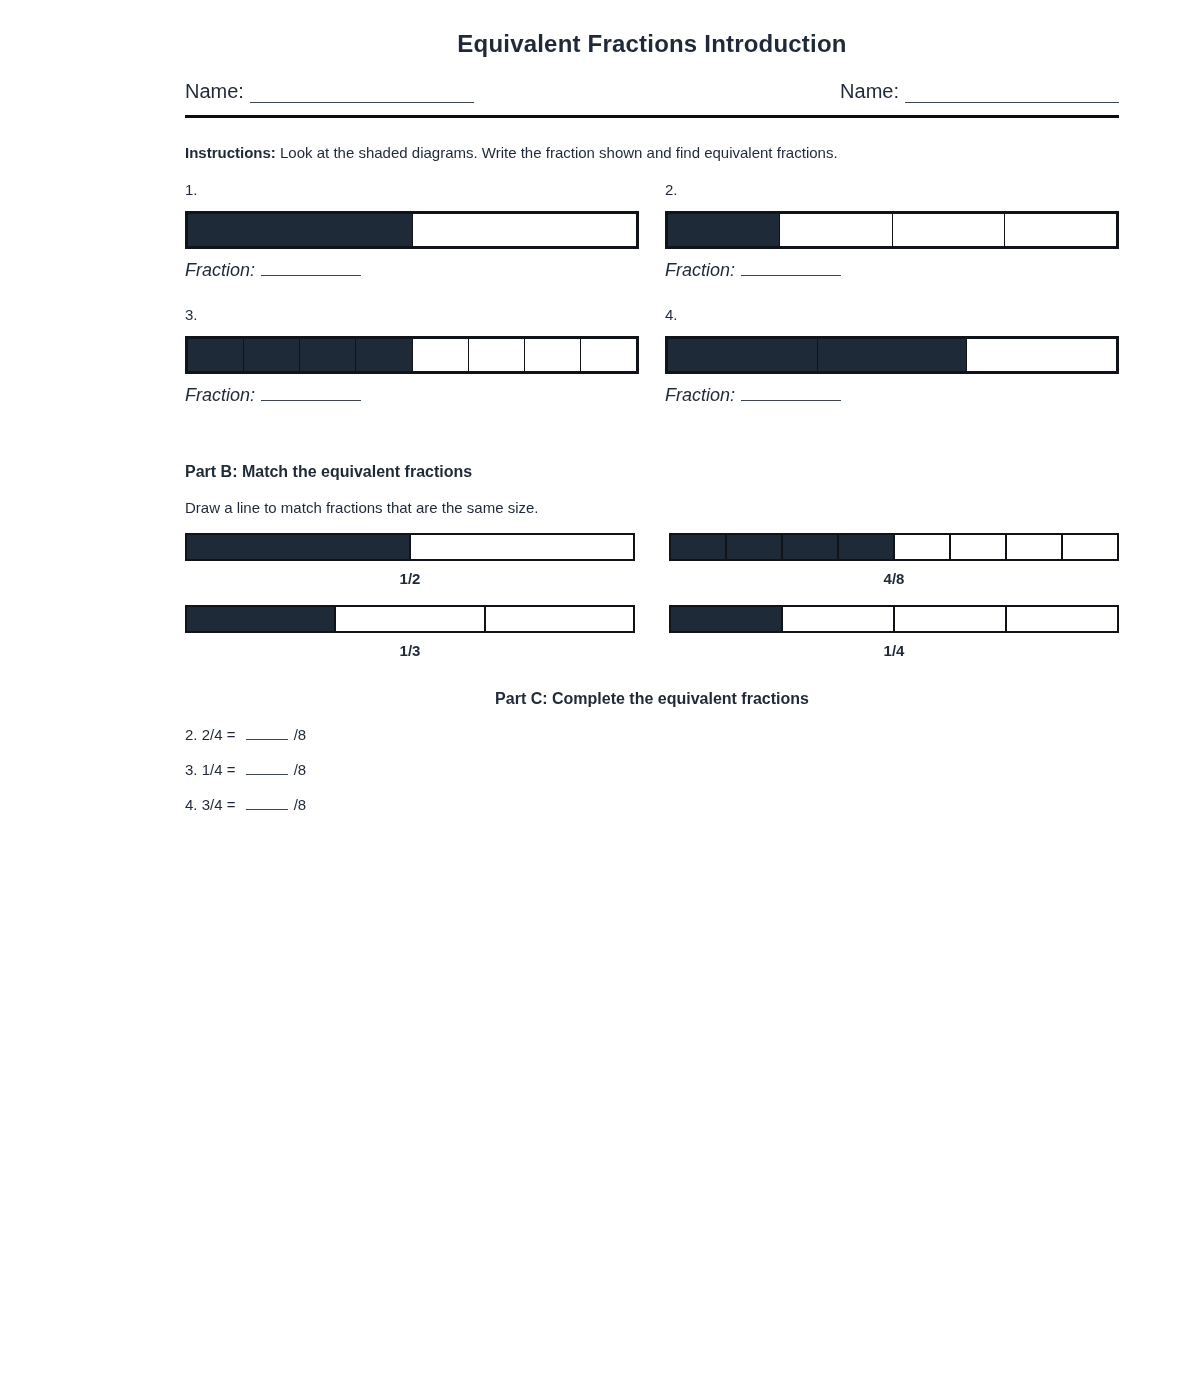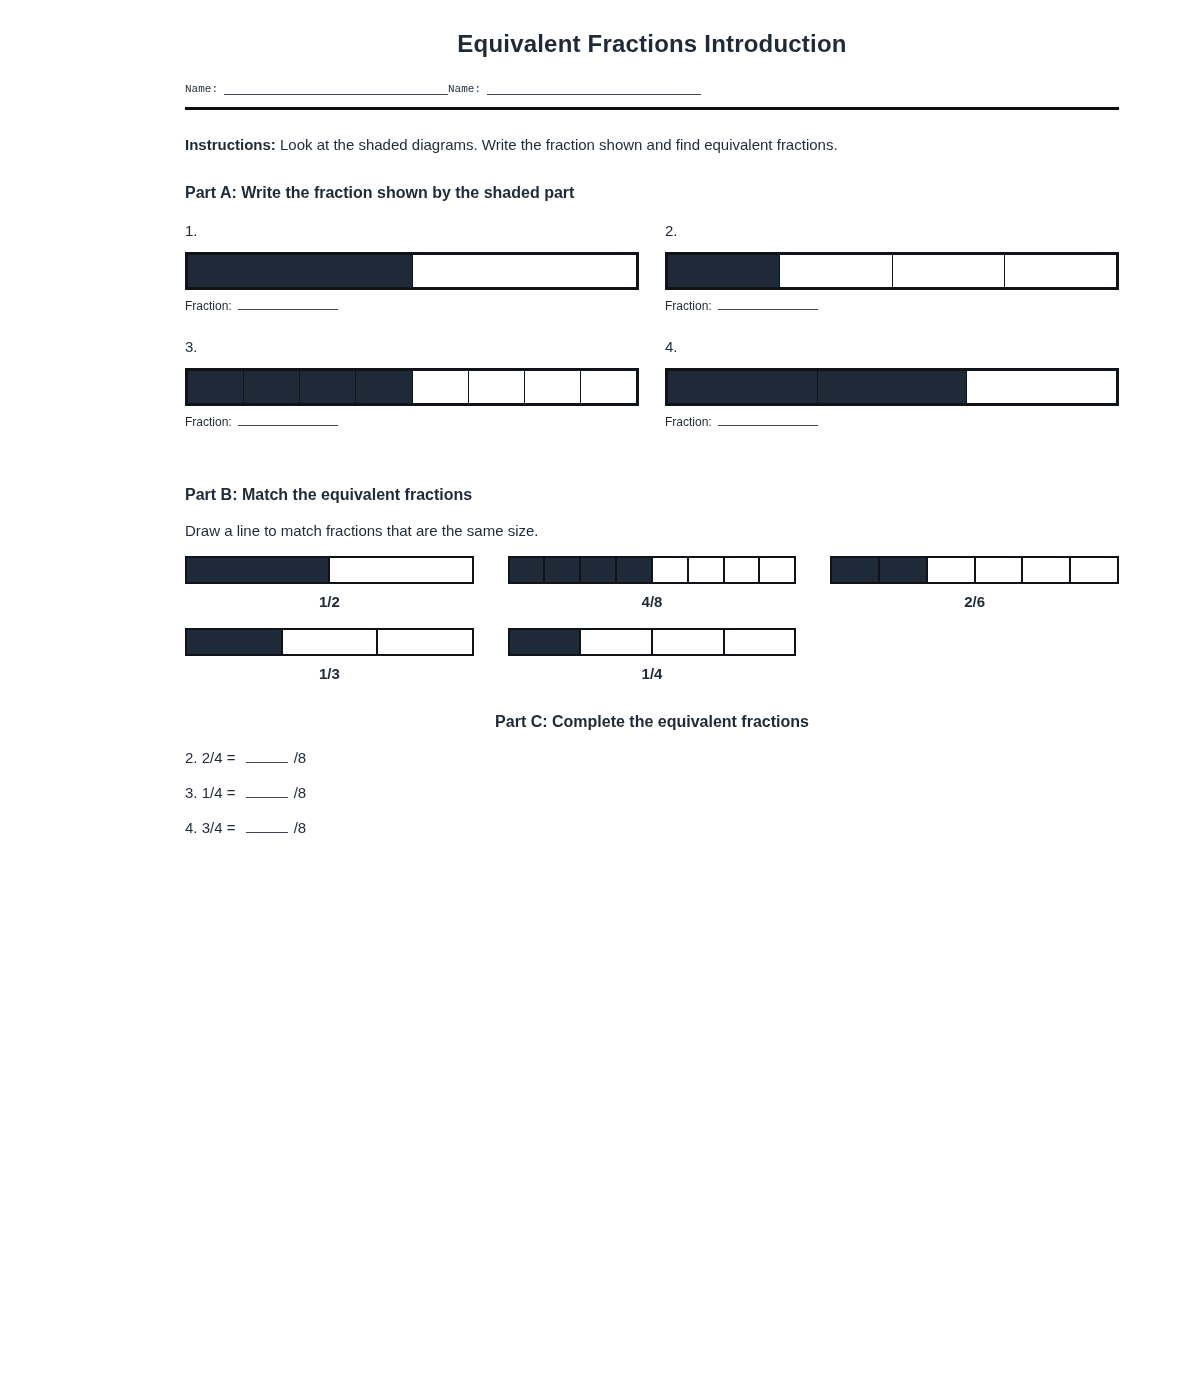--- a/index.html
+++ b/index.html
@@ -22,24 +22,23 @@
   .title {
     text-align: center;
     font-size: 24px;
     font-weight: bold;
     margin: 0 0 22px 0;
     letter-spacing: 0.2px;
   }
 
   .name-date-row {
     display: flex;
-    justify-content: flex-start;
+    justify-content: space-between;
     align-items: flex-end;
-    font-size: 11px;
-    font-family: Liberation Mono, monospace;
+    font-size: 20px;
   }
   .nd-group { display: flex; align-items: flex-end; }
   .blank {
     display: inline-block;
     border-bottom: 1px solid var(--blank-line);
     height: 15px;
     margin-left: 6px;
   }
   .blank.name-blank { width: 224px; }
   .blank.date-blank { width: 214px; }
@@ -75,27 +74,27 @@
     background: #ffffff;
     margin-top: 13px;
   }
   .bar-a {
     height: 38px;
     border: 3px solid var(--bar-border);
   }
   .bar .cell { flex: 1 1 0; border-left: 1px solid var(--bar-border); }
   .bar .cell:first-child { border-left: none; }
   .bar .cell.shaded { background: var(--shaded); }
-  .fraction-line { font-size: 12px; margin-top: 5px; }
+  .fraction-line { font-size: 18px; margin-top: 11px; font-style: italic; }
   .blank.fraction-blank { width: 100px; }
 
   .part-b-sub { font-size: 15px; margin-top: 18px; }
   .part-b-grid {
     display: grid;
-    grid-template-columns: 1fr 1fr 1fr;
+    grid-template-columns: 1fr 1fr;
     column-gap: 34px;
     row-gap: 18px;
     margin-top: 17px;
   }
   .bar-b {
     height: 28px;
     border: 2px solid var(--bar-border);
     margin-top: 0;
   }
   .bar-b .cell { border-left: 2px solid var(--bar-border); }
@@ -126,21 +125,20 @@
     <div class="nd-group">
       <span>Name:</span>
       <span class="blank date-blank"></span>
     </div>
   </div>
 
   <hr class="top-rule">
 
   <p class="instructions"><b>Instructions:</b> <span>Look at the shaded diagrams. Write the fraction shown and find equivalent fractions.</span></p>
 
-  <h2 class="section-heading heading-a">Part A: Write the fraction shown by the shaded part</h2>
 
   <div class="part-a-grid">
     <div class="pa-item">
       <div class="pa-number">1.</div>
       <div class="bar bar-a">
           <div class="cell shaded"></div>
           <div class="cell"></div>
         </div>
       <div class="fraction-line"><span>Fraction:</span><span class="blank fraction-blank"></span></div>
     </div>
@@ -195,31 +193,20 @@
           <div class="cell shaded"></div>
           <div class="cell shaded"></div>
           <div class="cell shaded"></div>
           <div class="cell shaded"></div>
           <div class="cell"></div>
           <div class="cell"></div>
           <div class="cell"></div>
           <div class="cell"></div>
         </div>
       <div class="match-label">4/8</div>
-    </div>
-    <div class="match-cell">
-      <div class="bar bar-b">
-          <div class="cell shaded"></div>
-          <div class="cell shaded"></div>
-          <div class="cell"></div>
-          <div class="cell"></div>
-          <div class="cell"></div>
-          <div class="cell"></div>
-        </div>
-      <div class="match-label">2/6</div>
     </div>
     <div class="match-cell">
       <div class="bar bar-b">
           <div class="cell shaded"></div>
           <div class="cell"></div>
           <div class="cell"></div>
         </div>
       <div class="match-label">1/3</div>
     </div>
     <div class="match-cell">

